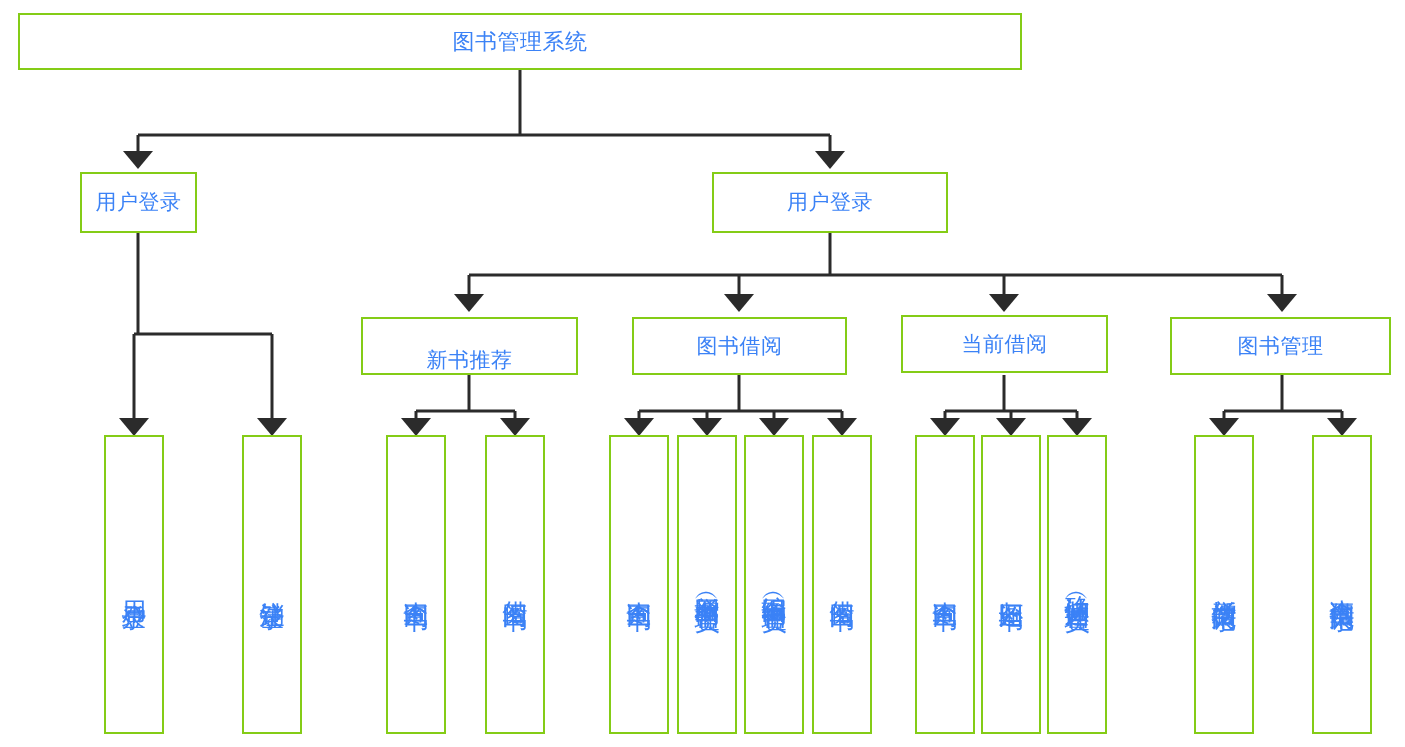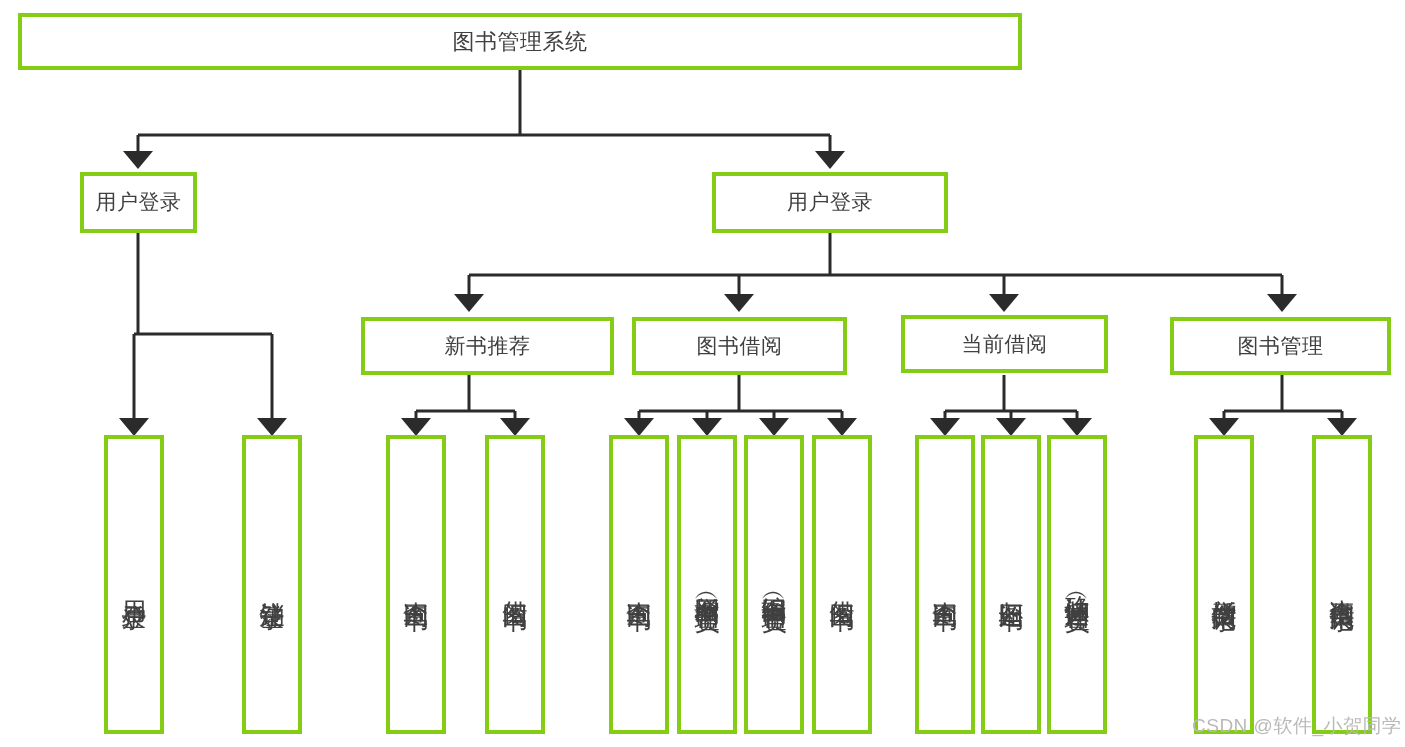--- a/index.html
+++ b/index.html
@@ -21,26 +21,26 @@
     position: absolute;
     left: 0;
     top: 0;
     width: 1405px;
     height: 747px;
     pointer-events: none;
   }
   .node {
     position: absolute;
     box-sizing: border-box;
-    border: 4px solid #84cc16;
+    border: 2px solid #84cc16;
     background: #ffffff;
     display: flex;
     align-items: center;
     justify-content: center;
-    color: #404040;
+    color: #3b82f6;
   }
   .node .label {
     display: block;
     text-align: center;
     line-height: 1.18;
     letter-spacing: 0.5px;
   }
   .node.horiz .label {
     font-size: 21px;
   }
@@ -127,21 +127,21 @@
     <span class="label">图书管理系统</span>
   </div>
 
   <div class="node horiz" style="left:80px; top:172px; width:117px; height:61px;">
     <span class="label">用户登录</span>
   </div>
   <div class="node horiz" style="left:712px; top:172px; width:236px; height:61px;">
     <span class="label">用户登录</span>
   </div>
 
-  <div class="node horiz" style="left:361px; top:317px; width:253px; height:58px;">
+  <div class="node horiz" style="left:361px; top:317px; width:217px; height:58px;align-items:flex-end;">
     <span class="label">新书推荐</span>
   </div>
   <div class="node horiz" style="left:632px; top:317px; width:215px; height:58px;">
     <span class="label">图书借阅</span>
   </div>
   <div class="node horiz" style="left:901px; top:315px; width:207px; height:58px;align-items:center;">
     <span class="label">当前借阅</span>
   </div>
   <div class="node horiz" style="left:1170px; top:317px; width:221px; height:58px;">
     <span class="label">图书管理</span>
@@ -184,15 +184,14 @@
     <span class="label">确认归还（管理员）</span>
   </div>
 
   <div class="node vert" style="left:1194px; top:435px; width:60px; height:299px;">
     <span class="label">新增借阅记录</span>
   </div>
   <div class="node vert" style="left:1312px; top:435px; width:60px; height:299px;">
     <span class="label">查询借阅记录</span>
   </div>
 
-  <div class="watermark" style="left:1192px; top:713px;">CSDN @软件_小贺同学</div>
 
 </div>
 
 </body></html>

